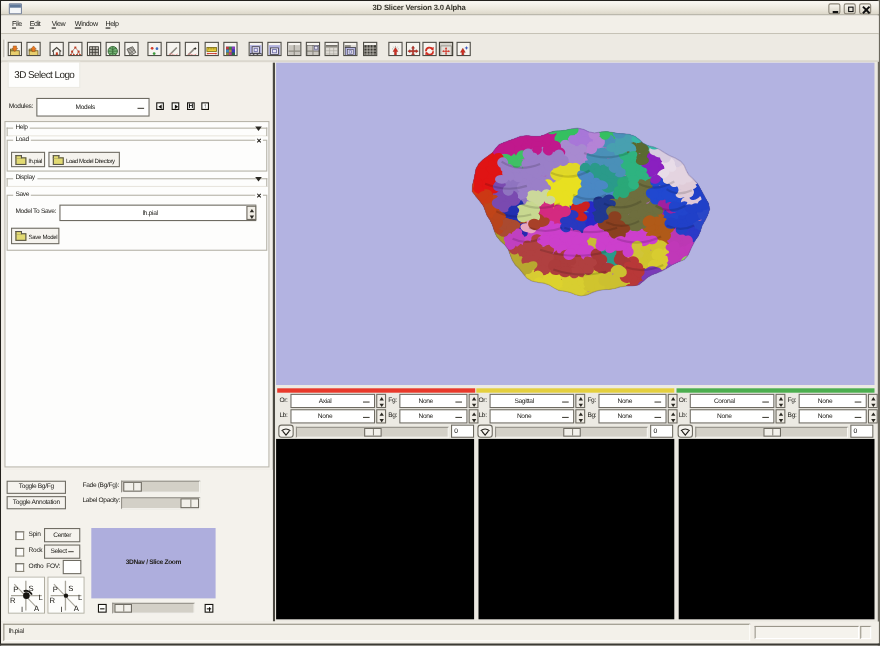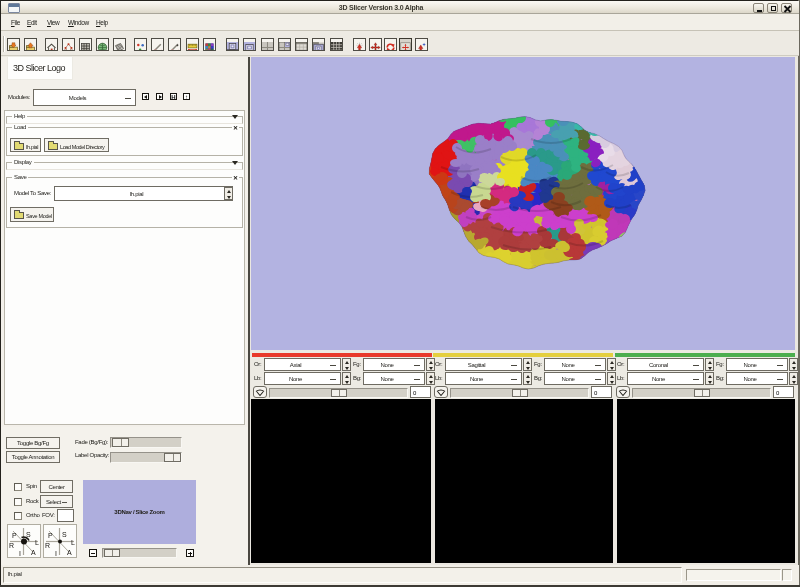--- a/index.html
+++ b/index.html
@@ -227,21 +227,21 @@
     </svg></div>
 <div class="tbtn" style="left:415px;"><svg width="11" height="11" viewBox="0 0 15 15">
       <path d="M6.5 4 L9.5 9 L7.7 9 L7.7 14 L5.3 14 L5.3 9 L3.5 9 Z" fill="#d03024" stroke="#8a1a10" stroke-width="0.5"></path>
       <path d="M11 1 l0.7 1.8 1.8 0.7 -1.8 0.7 -0.7 1.8 -0.7 -1.8 -1.8 -0.7 1.8 -0.7 Z" fill="#3a5ac0"></path>
     </svg></div>
 
 <div id="leftpanel" class="abs"></div>
 <div class="abs" style="left:4px;top:110px;width:241px;height:315px;background:#fdfdfc;border:1px solid #b9b6ab;"></div>
 <div id="leftsep" class="abs"></div>
 <div id="logobox" class="abs"></div>
-<div id="logotext" class="abs">3D Slicer Logo</div>
+<div id="logotext" class="abs">3D Select Logo</div>
 
 <div class="lbl" style="left:8px;top:94px;">Modules:</div>
 <div class="combo" style="left:33px;top:89px;width:103px;height:17px;">
     <span class="ctext">Models</span>
     <span class="dash"></span>
   </div>
 
 <div class="abs" style="left:142px;top:93px;width:7px;height:7px;border:1px solid #16140f;background:#fdfdfb;">
     <div style="width:0;height:0;border-top:2.5px solid transparent;border-bottom:2.5px solid transparent;border-right:3.5px solid #16140f;margin:1px 0 0 1px;"></div>
   </div>

